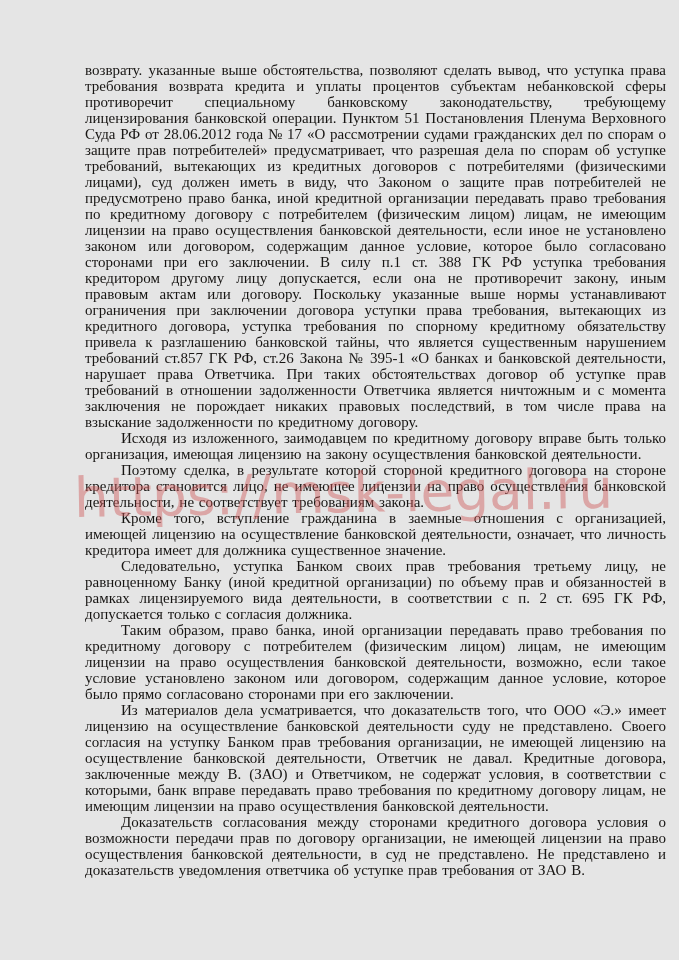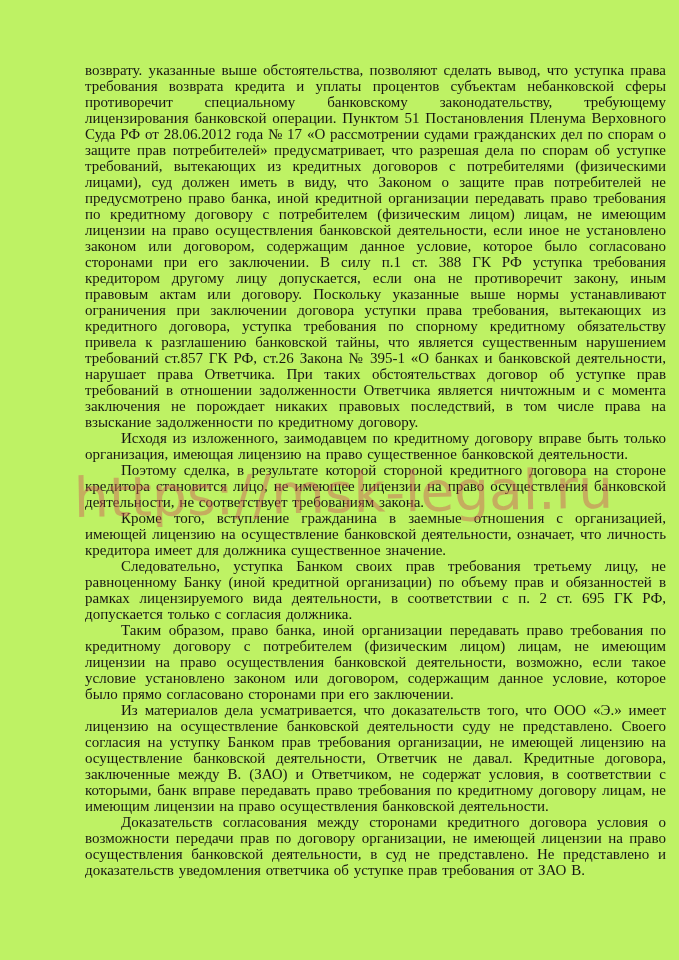--- a/index.html
+++ b/index.html
@@ -4,21 +4,21 @@
 <style>
   html, body {
     margin: 0;
     padding: 0;
     background: #ffffff;
   }
   .page {
     position: relative;
     width: 679px;
     height: 960px;
-    background: #bef264;
+    background: #e5e5e5;
     overflow: hidden;
     font-family: "Liberation Serif", serif;
   }
   .content {
     position: absolute;
     left: 85px;
     top: 62px;
     width: 581px;
     color: #171513;
     font-size: 15px;
@@ -49,21 +49,21 @@
     pointer-events: none;
     user-select: none;
   }
 </style>
 </head>
 <body>
 
 <div class="page">
   <div class="content">
       <p class="no-indent">возврату. указанные выше обстоятельства, позволяют сделать вывод, что уступка права требования возврата кредита и уплаты процентов субъектам небанковской сферы противоречит специальному банковскому законодательству, требующему лицензирования банковской операции. Пунктом 51 Постановления Пленума Верховного Суда РФ от 28.06.2012 года № 17 «О рассмотрении судами гражданских дел по спорам о защите прав потребителей» предусматривает, что разрешая дела по спорам об уступке требований, вытекающих из кредитных договоров с потребителями (физическими лицами), суд должен иметь в виду, что Законом о защите прав потребителей не предусмотрено право банка, иной кредитной организации передавать право требования по кредитному договору с потребителем (физическим лицом) лицам, не имеющим лицензии на право осуществления банковской деятельности, если иное не установлено законом или договором, содержащим данное условие, которое было согласовано сторонами при его заключении. В силу п.1 ст. 388 ГК РФ уступка требования кредитором другому лицу допускается, если она не противоречит закону, иным правовым актам или договору. Поскольку указанные выше нормы устанавливают ограничения при заключении договора уступки права требования, вытекающих из кредитного договора, уступка требования по спорному кредитному обязательству привела к разглашению банковской тайны, что является существенным нарушением требований ст.857 ГК РФ, ст.26 Закона № 395-1 «О банках и банковской деятельности, нарушает права Ответчика. При таких обстоятельствах договор об уступке прав требований в отношении задолженности Ответчика является ничтожным и с момента заключения не порождает никаких правовых последствий, в том числе права на взыскание задолженности по кредитному договору.</p>
-      <p>Исходя из изложенного, заимодавцем по кредитному договору вправе быть только организация, имеющая лицензию на право существенное банковской деятельности.</p>
+      <p>Исходя из изложенного, заимодавцем по кредитному договору вправе быть только организация, имеющая лицензию на закону осуществления банковской деятельности.</p>
       <p>Поэтому сделка, в результате которой стороной кредитного договора на стороне кредитора становится лицо, не имеющее лицензии на право осуществления банковской деятельности, не соответствует требованиям закона.</p>
       <p>Кроме того, вступление гражданина в заемные отношения с организацией, имеющей лицензию на осуществление банковской деятельности, означает, что личность кредитора имеет для должника существенное значение.</p>
       <p>Следовательно, уступка Банком своих прав требования третьему лицу, не равноценному Банку (иной кредитной организации) по объему прав и обязанностей в рамках лицензируемого вида деятельности, в соответствии с п. 2 ст. 695 ГК РФ, допускается только с согласия должника.</p>
       <p>Таким образом, право банка, иной организации передавать право требования по кредитному договору с потребителем (физическим лицом) лицам, не имеющим лицензии на право осуществления банковской деятельности, возможно, если такое условие установлено законом или договором, содержащим данное условие, которое было прямо согласовано сторонами при его заключении.</p>
       <p>Из материалов дела усматривается, что доказательств того, что ООО «Э.» имеет лицензию на осуществление банковской деятельности суду не представлено. Своего согласия на уступку Банком прав требования организации, не имеющей лицензию на осуществление банковской деятельности, Ответчик не давал. Кредитные договора, заключенные между В. (ЗАО) и Ответчиком, не содержат условия, в соответствии с которыми, банк вправе передавать право требования по кредитному договору лицам, не имеющим лицензии на право осуществления банковской деятельности.</p>
       <p>Доказательств согласования между сторонами кредитного договора условия о возможности передачи прав по договору организации, не имеющей лицензии на право осуществления банковской деятельности, в суд не представлено. Не представлено и доказательств уведомления ответчика об уступке прав требования от ЗАО В.</p>
     </div>
   <div class="watermark">https://msk-legal.ru</div>
 </div>
 

